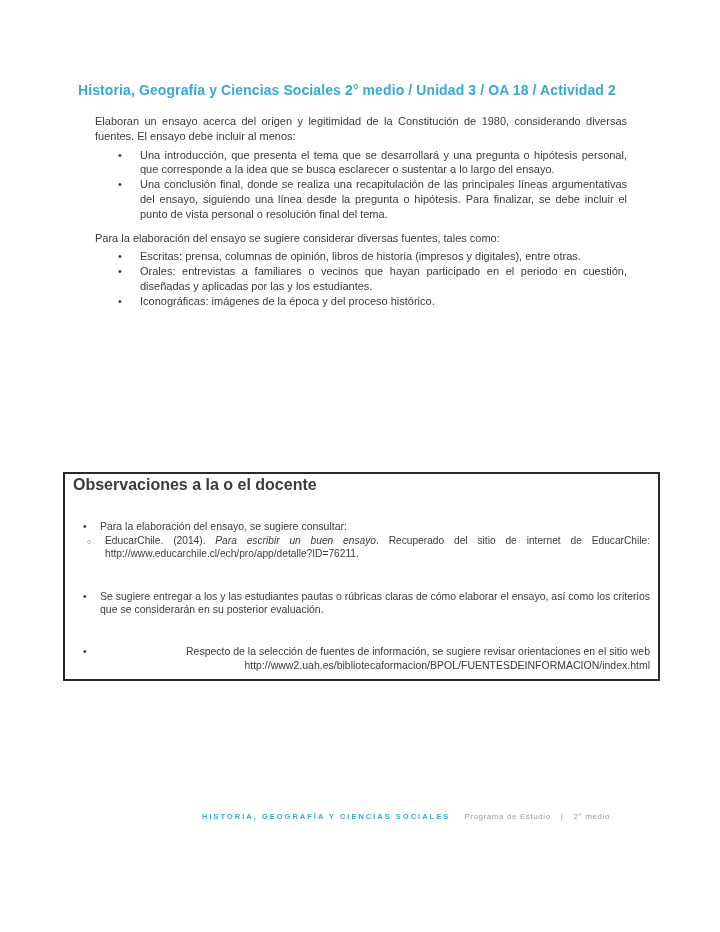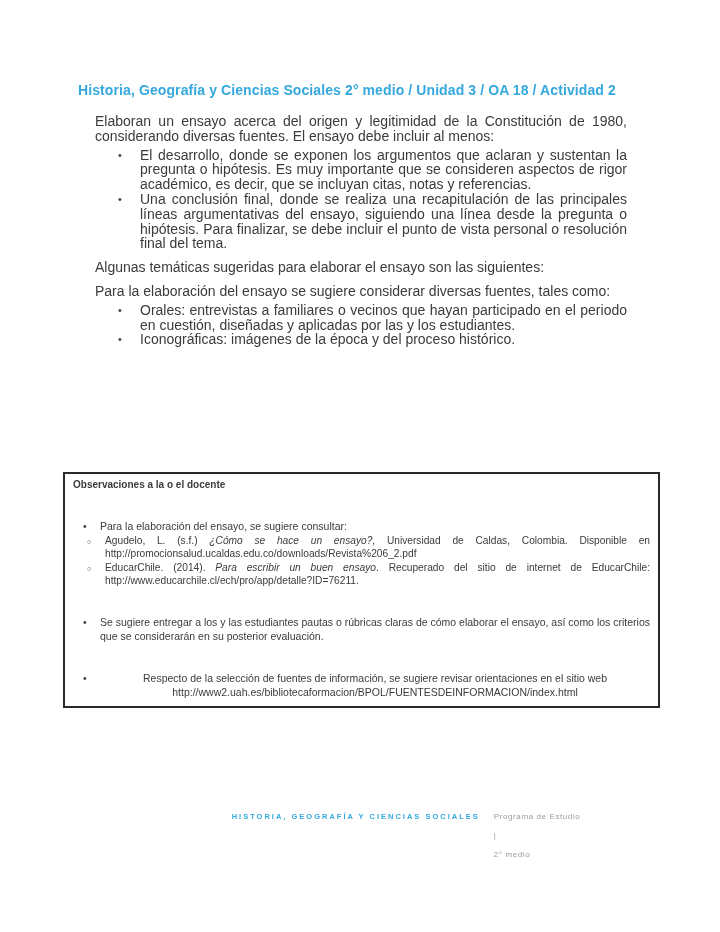--- a/index.html
+++ b/index.html
@@ -21,21 +21,21 @@
     width:580px;
     font-size:14px;
     font-weight:bold;
     color:#35a8de;
     letter-spacing:.1px;
   }
   .content{
     position:absolute;
     left:95px;top:114px;
     width:532px;
-    font-size:14px;
+    font-size:11px;
     line-height:14.8px;
     text-align:justify;
   }
   .para{margin:0 0 4px 0;}
   .group{margin-bottom:9px;}
   .li{
     position:relative;
     padding-left:45px;
     margin:0;
   }
@@ -51,36 +51,36 @@
     left:63px;top:472px;
     width:577px;
     border:2px solid #2a2a2a;
     background:#ffffff;
     padding:4px 8px 7px 8px;
     font-size:10.5px;
     line-height:13.4px;
   }
   .obs-title{
     font-weight:bold;
-    font-size:10px;
+    font-size:16px;
     margin:0 0 2px 0;
     text-align:left;
   }
   .obs-li{
     position:relative;
     padding-left:27px;
     text-align:justify;
     margin-top:29px;
   }
   .obs-li::before{
     content:"\2022";
     position:absolute;
     left:10px;top:0;
   }
-  .obs-li.loose{text-align:center;}
+  .obs-li.loose{text-align:right;}
   .obs-sub{
     position:relative;
     padding-left:32px;
     font-size:10.2px;
     text-align:justify;
   }
   .obs-sub::before{
     content:"\25CB";
     position:absolute;
     left:14px;top:1px;
@@ -106,62 +106,58 @@
     font-size:7.5px;
     letter-spacing:2px;
   }
   .footer-right{
     color:#9b9b9b;
     font-size:8px;
     letter-spacing:.6px;
     display:flex;
     gap:10px;
     align-items:baseline;
-    flex-direction:column;
   }
 </style>
 </head>
 <body>
 
 <div class="page">
 
   <div class="doc-title">Historia, Geografía y Ciencias Sociales 2° medio / Unidad 3 / OA 18 / Actividad 2</div>
 
   <div class="content">
 
     <div class="group">
       <p class="para">Elaboran un ensayo acerca del origen y legitimidad de la Constitución de 1980, considerando diversas fuentes. El ensayo debe incluir al menos:</p>
       <div>
-        <div class="li">El desarrollo, donde se exponen los argumentos que aclaran y sustentan la pregunta o hipótesis. Es muy importante que se consideren aspectos de rigor académico, es decir, que se incluyan citas, notas y referencias.</div>
+        <div class="li">Una introducción, que presenta el tema que se desarrollará y una pregunta o hipótesis personal, que corresponde a la idea que se busca esclarecer o sustentar a lo largo del ensayo.</div>
         <div class="li">Una conclusión final, donde se realiza una recapitulación de las principales líneas argumentativas del ensayo, siguiendo una línea desde la pregunta o hipótesis. Para finalizar, se debe incluir el punto de vista personal o resolución final del tema.</div>
       </div>
     </div>
 
     <div class="group">
-      <p class="para">Algunas temáticas sugeridas para elaborar el ensayo son las siguientes:</p>
     </div>
 
     <div class="group">
       <p class="para">Para la elaboración del ensayo se sugiere considerar diversas fuentes, tales como:</p>
       <div>
+        <div class="li">Escritas: prensa, columnas de opinión, libros de historia (impresos y digitales), entre otras.</div>
         <div class="li">Orales: entrevistas a familiares o vecinos que hayan participado en el periodo en cuestión, diseñadas y aplicadas por las y los estudiantes.</div>
         <div class="li">Iconográficas: imágenes de la época y del proceso histórico.</div>
       </div>
     </div>
 
   </div>
 
   <div class="obs-box">
     <p class="obs-title">Observaciones a la o el docente</p>
 
     <div class="obs-li">Para la elaboración del ensayo, se sugiere consultar:</div>
 
-    <div class="obs-sub">
-      <span>Agudelo, L. (s.f.) </span><span class="work-title">¿Cómo se hace un ensayo?</span><span>, Universidad de Caldas, Colombia. Disponible en http://promocionsalud.ucaldas.edu.co/downloads/Revista%206_2.pdf</span>
-    </div>
 
     <div class="obs-sub">
       <span>EducarChile. (2014). </span><span class="work-title">Para escribir un buen ensayo</span><span>. Recuperado del sitio de internet de EducarChile: http://www.educarchile.cl/ech/pro/app/detalle?ID=76211.</span>
     </div>
 
     <div class="obs-li">Se sugiere entregar a los y las estudiantes pautas o rúbricas claras de cómo elaborar el ensayo, así como los criterios que se considerarán en su posterior evaluación.</div>
 
     <div class="obs-li loose">Respecto de la selección de fuentes de información, se sugiere revisar orientaciones en el sitio web http://www2.uah.es/bibliotecaformacion/BPOL/FUENTESDEINFORMACION/index.html</div>
   </div>
 

